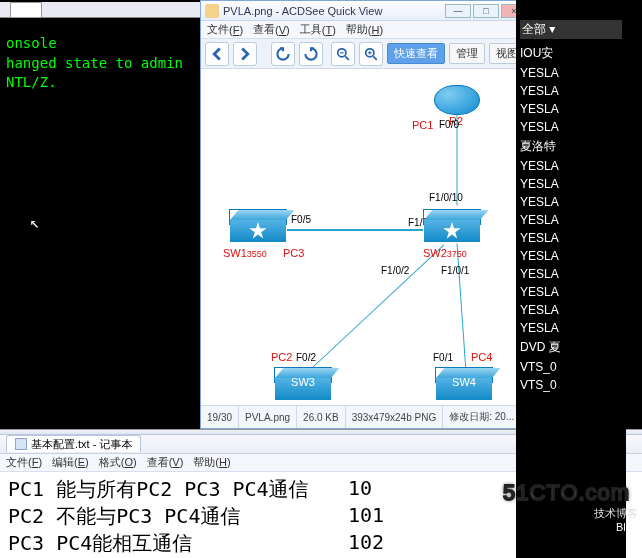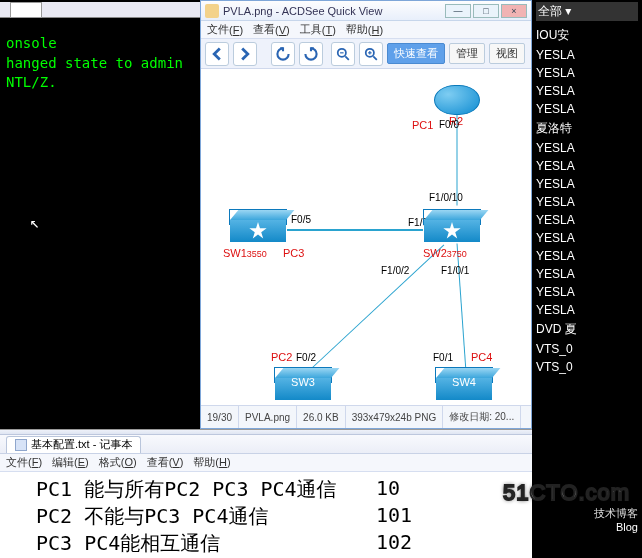--- a/index.html
+++ b/index.html
@@ -47,31 +47,31 @@
   .sw-face::before, .sw-face::after { content:""; position:absolute; background:#fff; }
   .switch.star .sw-face::before { left:50%; top:50%; width:18px; height:18px; transform:translate(-50%,-50%); clip-path: polygon(50% 0,61% 35%,98% 35%,68% 57%,79% 91%,50% 70%,21% 91%,32% 57%,2% 35%,39% 35%); }
   .sw-label { position:absolute; width:100%; text-align:center; top:100%; font-size:11px; color:#d11; }
   .small-label { font-size:10px; color:#000; position:absolute; }
   .red-label { font-size:11px; color:#d11; position:absolute; }
   .line { position:absolute; background:#2aa3cf; height:1px; transform-origin: left center; }
 
   
   .notepad { position:absolute; left:0; top:429px; width:642px; height:129px; background:#fff; border-top:1px solid #999; }
   .np-top { height: 5px; background: linear-gradient(#eef1f9,#dfe5f2); border-bottom: 1px solid #bdc7dd; }
-  .np-tabrow { height:19px; background:linear-gradient(#f8f9fd,#ebeef7); border-bottom:1px solid #c8d2e6; padding-left:6px; display:flex; align-items:center; }
+  .np-tabrow { height:19px; background:linear-gradient(#f8f9fd,#ebeef7); border-bottom:1px solid #c8d2e6; padding-left:6px; display:flex; align-items:flex-start; }
   .np-tab { height:17px; padding:0 8px; background:#fff; border:1px solid #b9c5db; border-bottom:none; border-radius:3px 3px 0 0; font-size:11px; display:flex; align-items:center; gap:4px; }
   .np-tab .npicon { width:12px; height:12px; background:#d7e3f7; border:1px solid #8fa6cc; }
   .np-menubar { height:18px; background:#f5f7fc; border-bottom:1px solid #d6def0; display:flex; gap:10px; padding:0 6px; align-items:center; font-size:11px; color:#333; }
   .np-body { padding:4px 8px; font-family: "SimSun","Microsoft YaHei",monospace; font-size:20px; color:#000; }
-  .np-body .row { display:flex;margin-left:28px; }
+  .np-body .row { display:flex; }
   .np-body .col1 { width:340px; }
   .np-body .col2 { width:60px; }
 
   
-  .sidebar { position:absolute; right:0; top:0; width:110px; height:558px; background:#000; color:#fff; font-size:12px; padding:2px 4px; overflow:hidden; }
+  .sidebar { position:absolute; right:16px; top:0; width:110px; height:558px; background:#000; color:#fff; font-size:12px; padding:20px 4px; overflow:hidden; }
   .sidebar .hdr { background:#333; padding:1px 2px; margin-bottom:4px; }
   .sidebar .item { padding:2px 0; white-space:nowrap; overflow:hidden; }
   .watermark { position:absolute; right:4px; bottom:25px; width:135px; pointer-events:none; }
   .watermark .big { font-family: Arial Black, sans-serif; font-size:22px; letter-spacing:1px; color:#fff; -webkit-text-stroke:2px #222; text-shadow:0 0 4px #000; }
   .watermark .sm1 { font-size:11px; text-align:right; color:#ddd; }
   .watermark .sm2 { font-size:11px; text-align:right; color:#fff; }
 </style>
 </head>
 <body>
 

